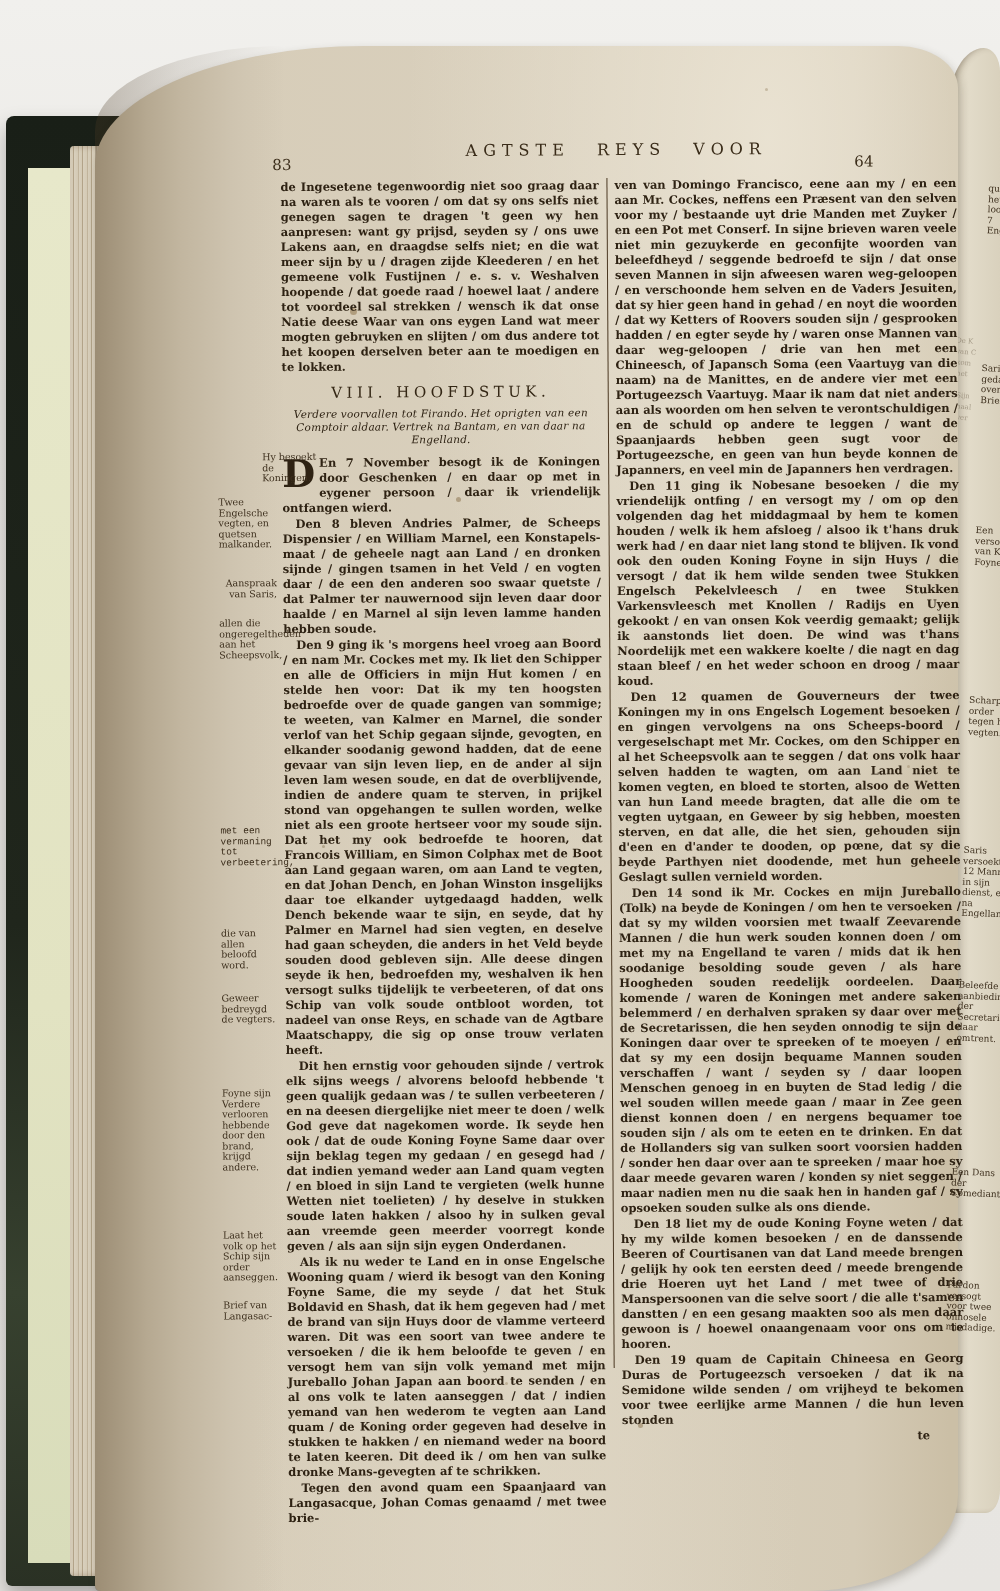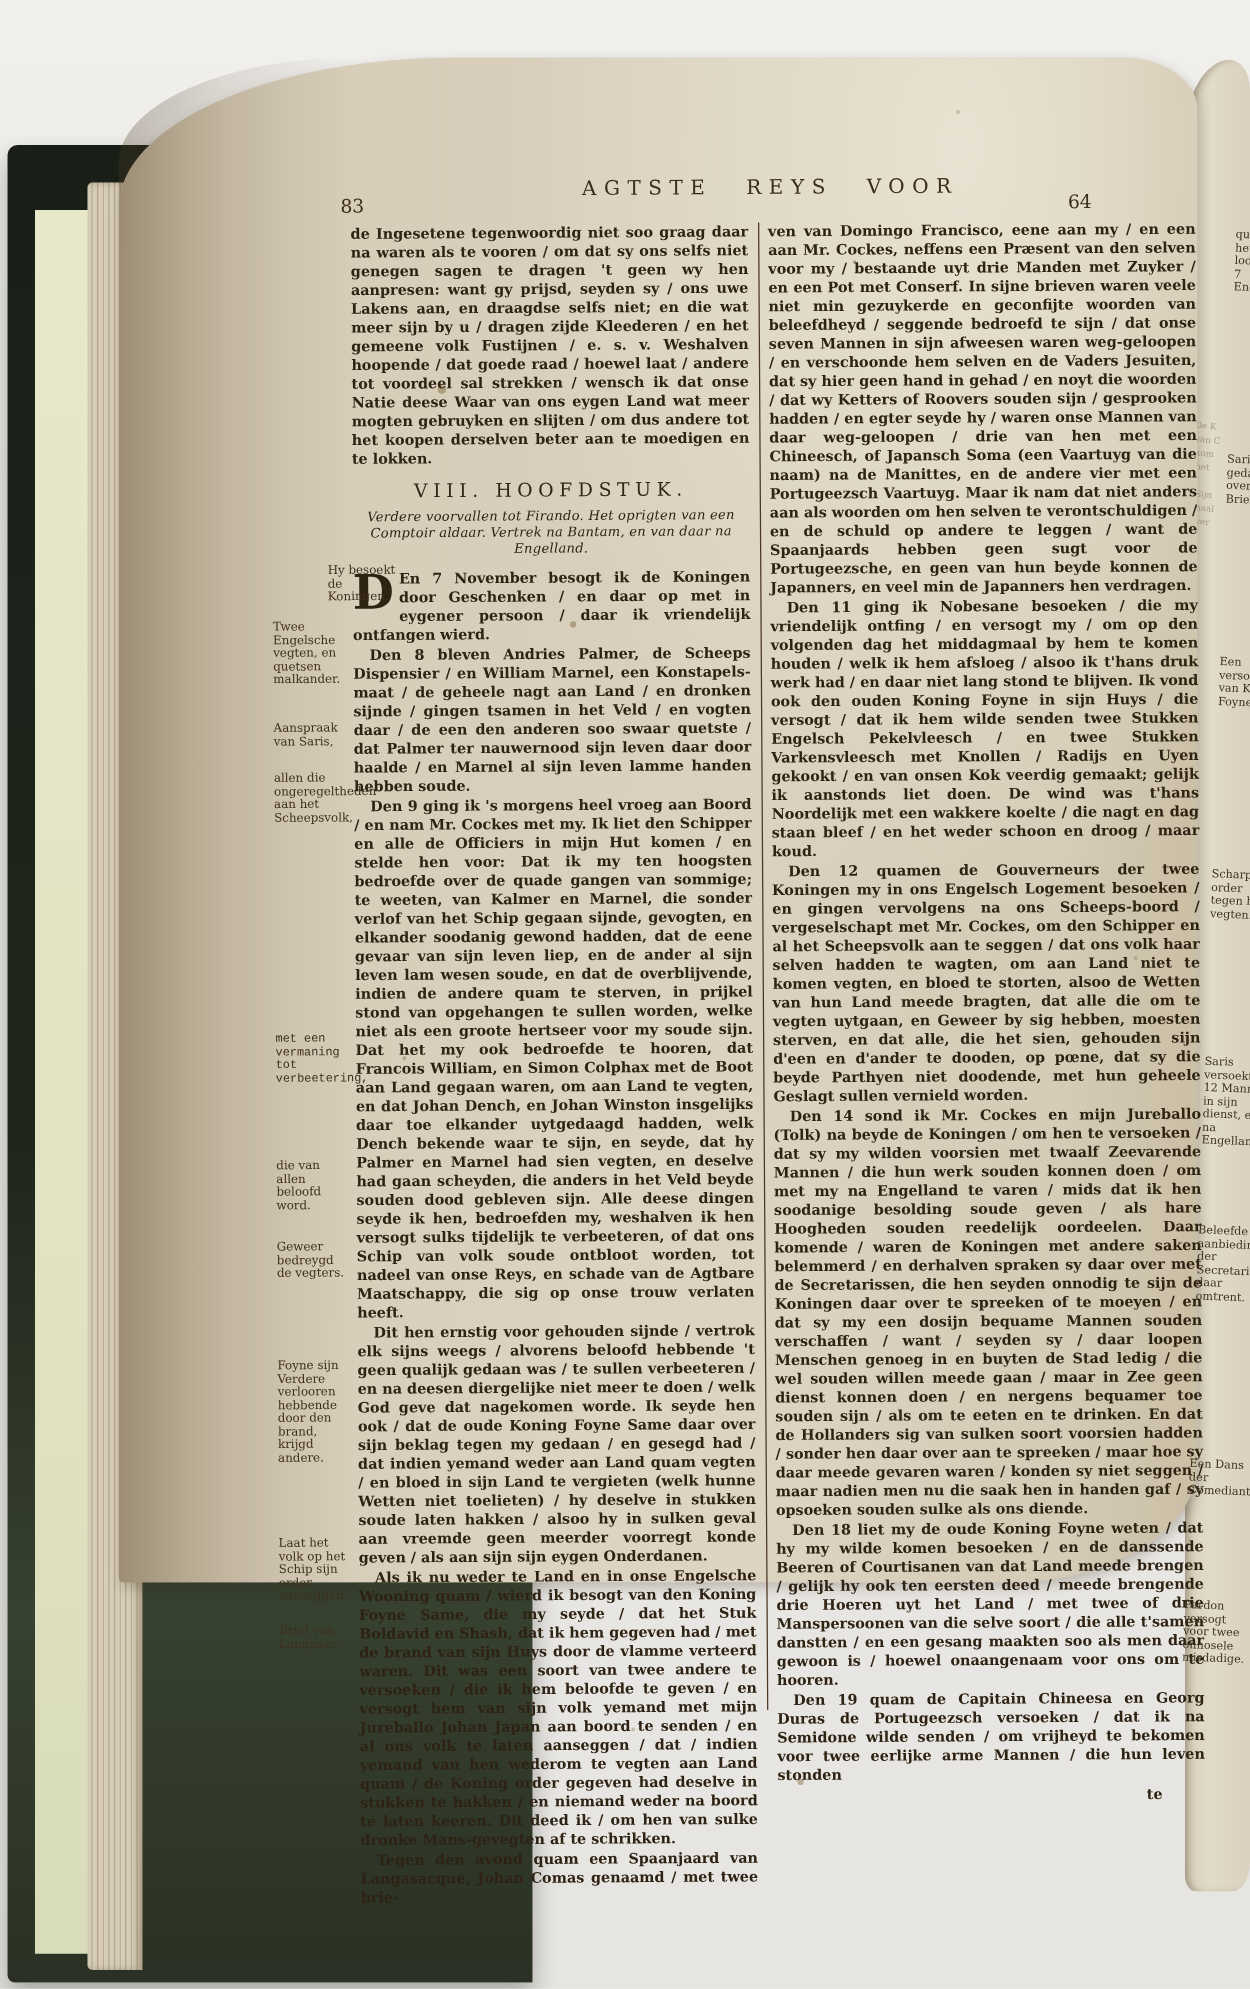--- a/index.html
+++ b/index.html
@@ -30,21 +30,21 @@
     position:absolute;left:948px;top:48px;width:52px;height:1465px;
     background:linear-gradient(90deg,#d8d0bd 0%,#e2dbc9 40%,#d9d1bd 100%);
     border-radius:40px 18px 16px 10px / 70px 26px 26px 14px;
     box-shadow:inset 5px 0 7px -3px rgba(70,55,35,.45);
   }
   .bleed-frag{
     position:absolute;left:8px;width:40px;font-size:7px;line-height:8px;
     color:rgba(70,55,35,.38);transform:rotate(5deg);white-space:nowrap;overflow:hidden;
   }
   .page{
-    position:absolute;left:95px;top:46px;width:863px;height:1220px;
+    position:absolute;left:95px;top:46px;width:863px;height:1545px;
     background:
       radial-gradient(ellipse at 78% 6%, rgba(235,228,212,.9) 0%, rgba(235,228,212,0) 38%),
       radial-gradient(ellipse at 50% 96%, rgba(225,217,199,.55) 0%, rgba(225,217,199,0) 45%),
       linear-gradient(90deg,#bfb197 0%,#cfc3ab 6%,#d7cdb9 16%,#d9d0bd 60%,#d5cbb6 88%,#cbbfa6 99%),
       #d6ccb8;
     border-radius:270px 60px 150px 6px / 120px 42px 95px 6px;
     box-shadow:2px 4px 9px rgba(60,50,35,.25);
   }
   .gutter-shadow{
     position:absolute;left:0;top:0;width:190px;height:100%;
@@ -130,21 +130,21 @@
       <div class="hdr">
         <div class="hdr-title">AGTSTE REYS VOOR</div>
         <div class="pn pn-left">83</div>
         <div class="pn pn-right">64</div>
       </div>
 
       <div class="cols">
         <div class="notes notes-left">
             <div class="note" style="top: 272px; margin-left: 44px;">Hy besoekt de Koningen.</div>
             <div class="note" style="top: 317px;">Twee Engelsche vegten, en quetsen malkander.</div>
-            <div class="note" style="top: 398px;">Aanspraak van Saris,</div>
+            <div class="note" style="top: 398px; text-align: right;">Aanspraak van Saris,</div>
             <div class="note" style="top: 438px;">allen die ongeregeltheden aan het Scheepsvolk,</div>
             <div class="note" style="top: 646px; font-family: Liberation Mono, monospace;">met een vermaning tot verbeetering,</div>
             <div class="note" style="top: 748px;">die van allen beloofd word.</div>
             <div class="note" style="top: 813px;">Geweer bedreygd de vegters.</div>
             <div class="note" style="top: 908px;">Foyne sijn Verdere verlooren hebbende door den brand, krijgd andere.</div>
             <div class="note" style="top: 1050px;">Laat het volk op het Schip sijn order aanseggen.</div>
             <div class="note" style="top: 1120px;">Brief van Langasac-</div>
           </div>
 
         <div class="col col-left">

